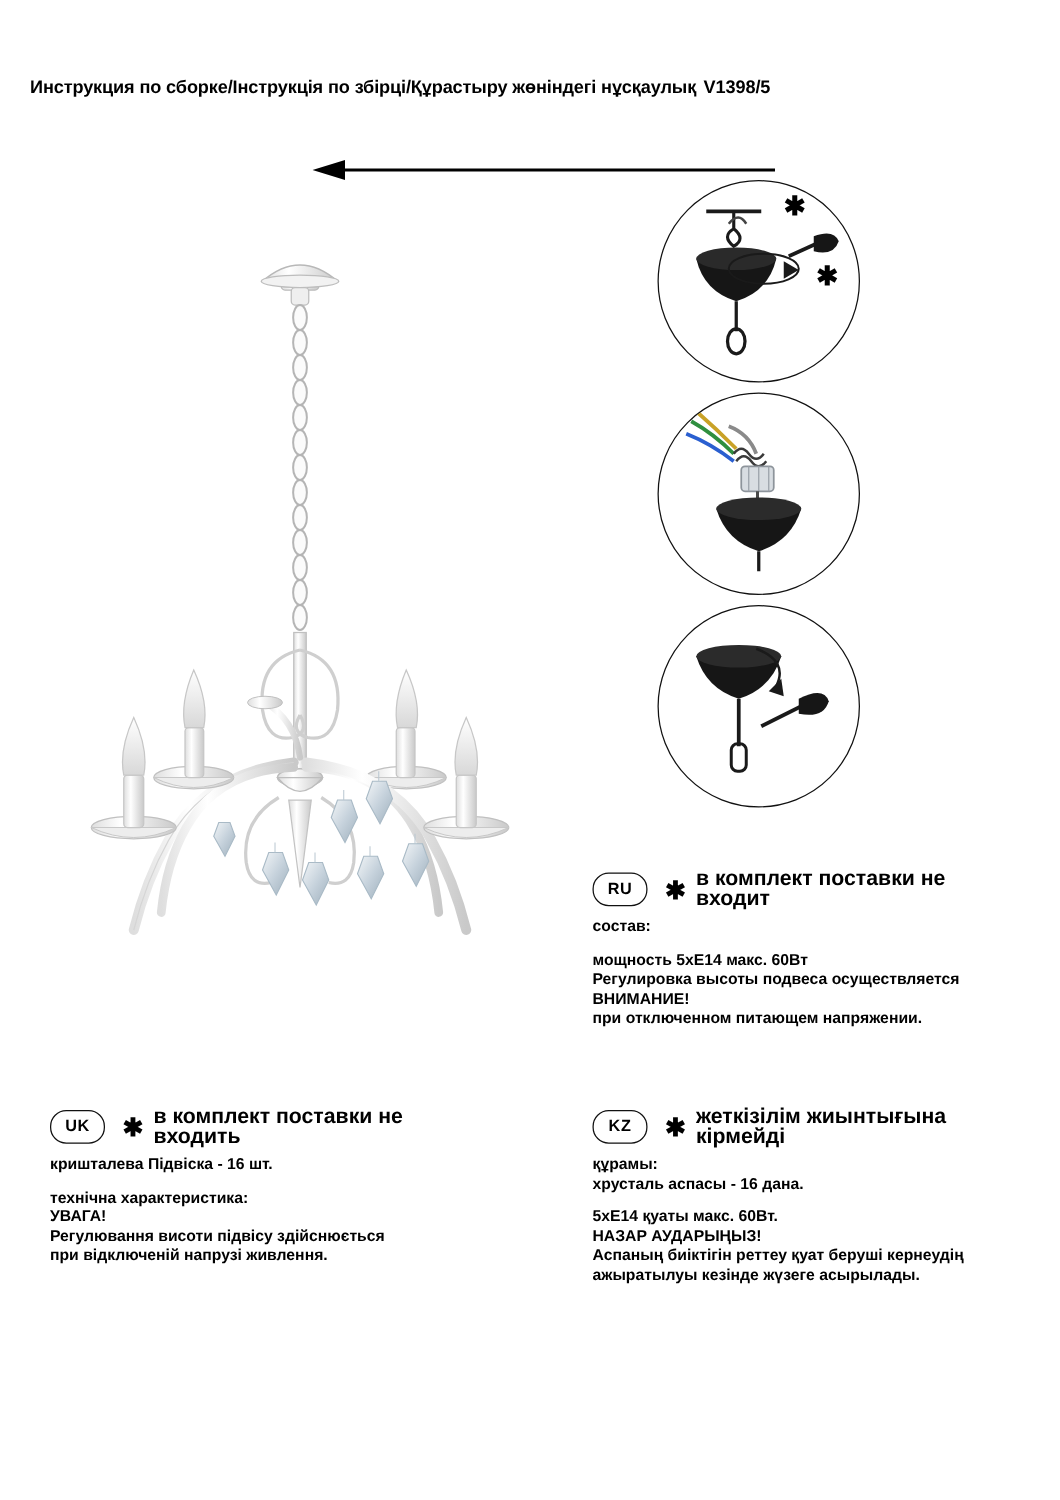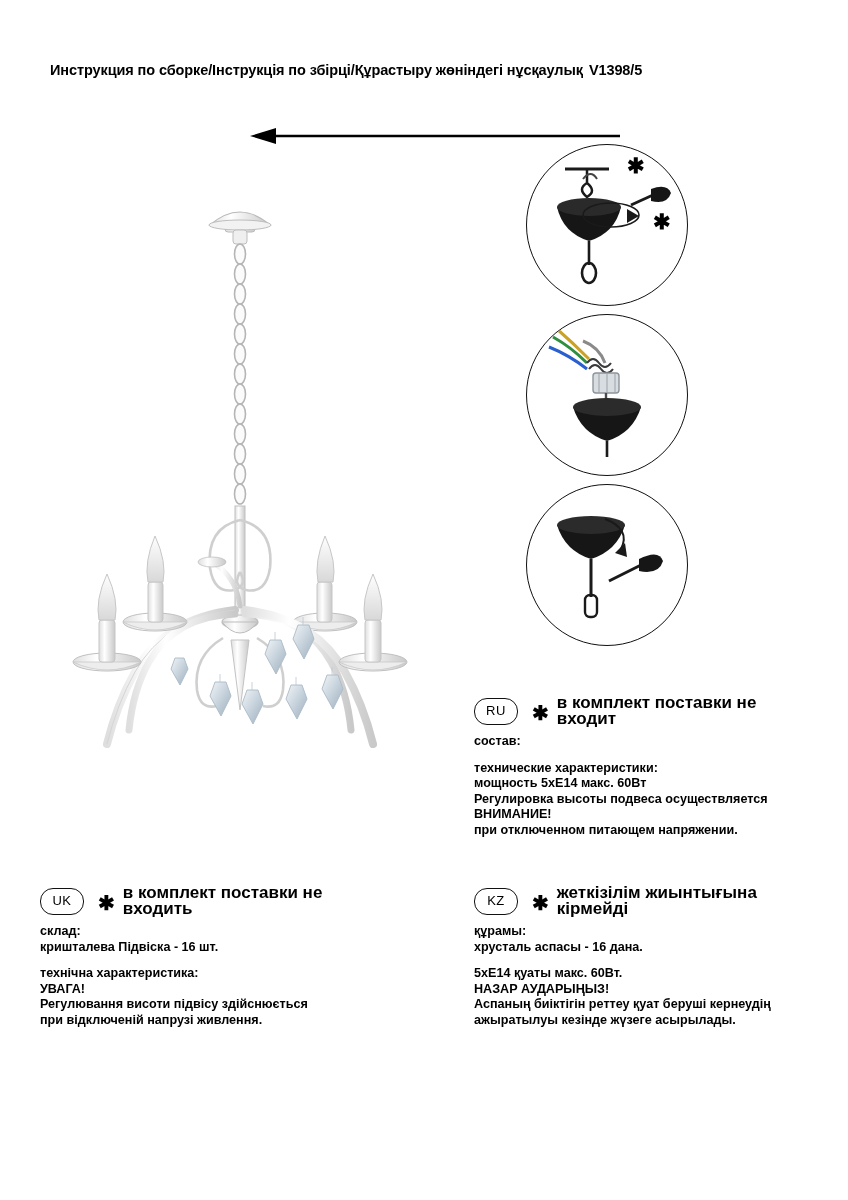--- a/index.html
+++ b/index.html
@@ -17,21 +17,21 @@
   }
   .page {
     position: relative;
     width: 848px;
     height: 1200px;
   }
 
   
   .header {
     position: absolute;
-    left: 50px;
+    left: 24px;
     top: 62px;
     font-size: 14.5px;
     font-weight: bold;
     letter-spacing: -0.1px;
     white-space: nowrap;
   }
   .header .model {
     margin-left: 6px;
   }
 
@@ -88,21 +88,21 @@
   }
   .lang-badge {
     width: 42px;
     height: 25px;
     border: 1.6px solid #111;
     border-radius: 13px;
     display: flex;
     align-items: center;
     justify-content: center;
     font-size: 13px;
-    font-weight: normal;
+    font-weight: bold;
     letter-spacing: 0.5px;
     flex: 0 0 auto;
   }
   .ast {
     font-size: 20px;
     line-height: 0;
     margin: 0 8px 0 14px;
     position: relative;
     top: 2px;
   }
@@ -316,34 +316,32 @@
   </div>
 
   <div class="block block-ru">
     <div class="lang-row">
       <div class="lang-badge">RU</div>
       <div class="ast">✱</div>
       <div class="lang-note">в комплект поставки не входит</div>
     </div>
     <p class="para">состав:</p>
     <div class="gap"></div>
-    <p class="para">технические характеристики:</p>
     <p class="para">мощность 5хЕ14 макс. 60Вт</p>
     <p class="para">Регулировка высоты подвеса осуществляется</p>
     <p class="para">ВНИМАНИЕ!</p>
     <p class="para">при отключенном питающем напряжении.</p>
   </div>
 
   <div class="block block-uk">
     <div class="lang-row">
       <div class="lang-badge">UK</div>
       <div class="ast">✱</div>
       <div class="lang-note">в комплект поставки не входить</div>
     </div>
-    <p class="para">склад:</p>
     <p class="para">кришталева Підвіска - 16 шт.</p>
     <div class="gap"></div>
     <p class="para">технічна характеристика:</p>
     <p class="para">УВАГА!</p>
     <p class="para">Регулювання висоти підвісу здійснюється</p>
     <p class="para">при відключеній напрузі живлення.</p>
   </div>
 
   <div class="block block-kz">
     <div class="lang-row">

